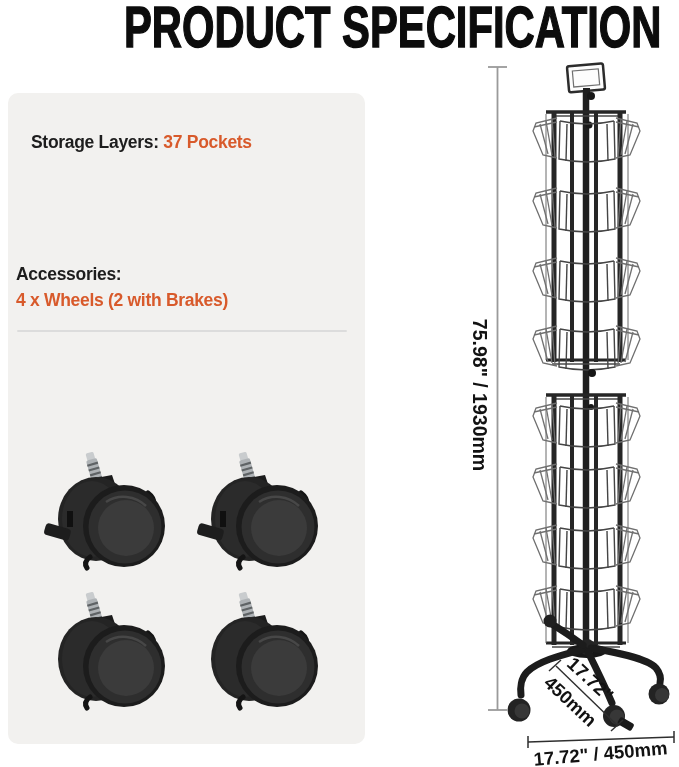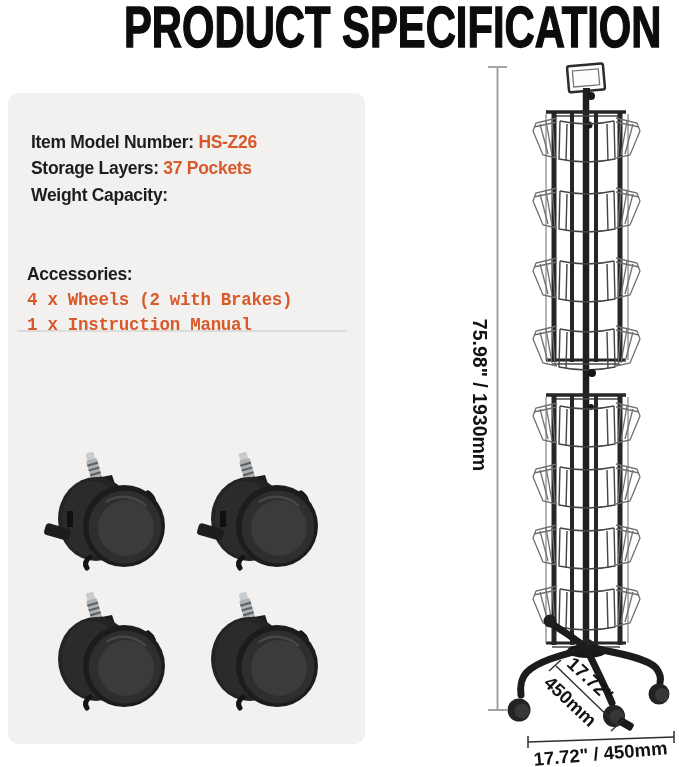--- a/index.html
+++ b/index.html
@@ -10,49 +10,46 @@
          transform:scaleX(0.72);transform-origin:left top;
          -webkit-text-stroke:1.4px #0c0c0c;letter-spacing:0px;}
   .panel{position:absolute;left:8px;top:93px;width:357px;height:651px;
          background:#f2f1ef;border-radius:10px;}
   .spec{position:absolute;left:31px;top:129px;width:320px;
         font-size:17.5px;font-weight:700;line-height:26.3px;
         letter-spacing:-0.3px;color:#1d1d1d;white-space:nowrap;}
   .spec .val{color:#d85a2b;}
   .divider{position:absolute;left:9px;top:237px;width:330px;height:2px;
            background:#dcdcdc;border-radius:1px;}
-  .accessories{position:absolute;left:27px;top:262px;width:320px;
+  .accessories{position:absolute;left:16px;top:262px;width:320px;
         font-size:17.5px;font-weight:700;line-height:25.5px;
         letter-spacing:-0.3px;color:#1d1d1d;white-space:nowrap;}
-  .accessories .val{color:#d85a2b;font-family:Liberation Mono, monospace;}
+  .accessories .val{color:#d85a2b;}
   .wheels-svg{position:absolute;left:8px;top:440px;}
   .rack-svg{position:absolute;left:400px;top:55px;}
   svg text{font-family:"Liberation Sans",sans-serif;font-weight:700;fill:#121212;}
 </style>
 </head>
 <body>
 
 <div class="title">PRODUCT SPECIFICATION</div>
 
 <div class="panel"></div>
 
 <div class="spec">
-  <div><span>Item Model Number: </span><span class="val">HS-Z26</span></div>
   <div><span>Storage Layers: </span><span class="val">37 Pockets</span></div>
-  <div><span>Weight Capacity:</span><span class="val"></span></div>
 </div>
 
 <div class="panel" style="background:none;">
     <div class="divider"></div>
   </div>
 
 <div class="accessories">
   <div>Accessories:</div>
   <div class="val">4 x Wheels (2 with Brakes)</div>
-  <div class="val">1 x Instruction Manual</div>
 </div>
 
 <svg class="wheels-svg" width="357" height="310" viewBox="0 0 357 310">
   <defs>
     <g id="casterBody">
       <g transform="translate(44,16) rotate(-16)">
         <rect x="-4" y="-17" width="8" height="8" rx="1.5" fill="#c9ccce"></rect>
         <rect x="-5.5" y="-10" width="11" height="25" rx="2" fill="#aeb2b5"></rect>
         <line x1="-5.5" y1="-5" x2="5.5" y2="-5" stroke="#5f6365" stroke-width="2.2"></line>
         <line x1="-5.5" y1="0" x2="5.5" y2="0" stroke="#5f6365" stroke-width="2.2"></line>

